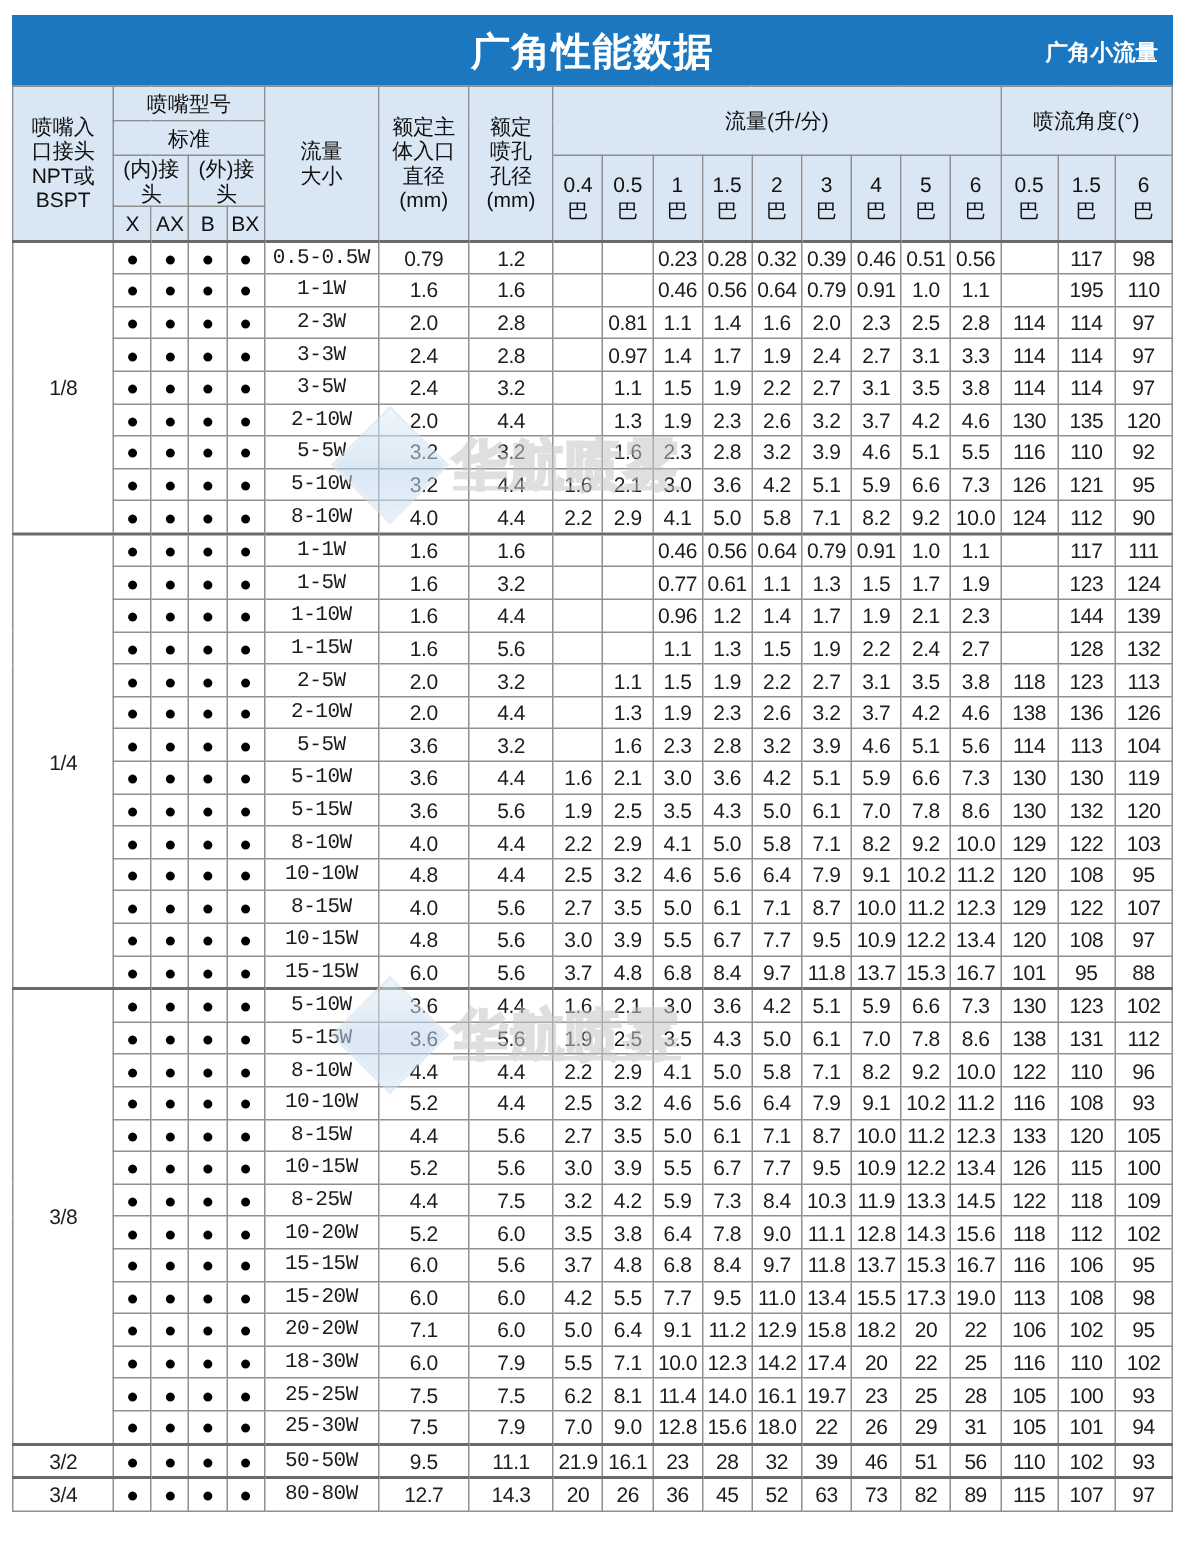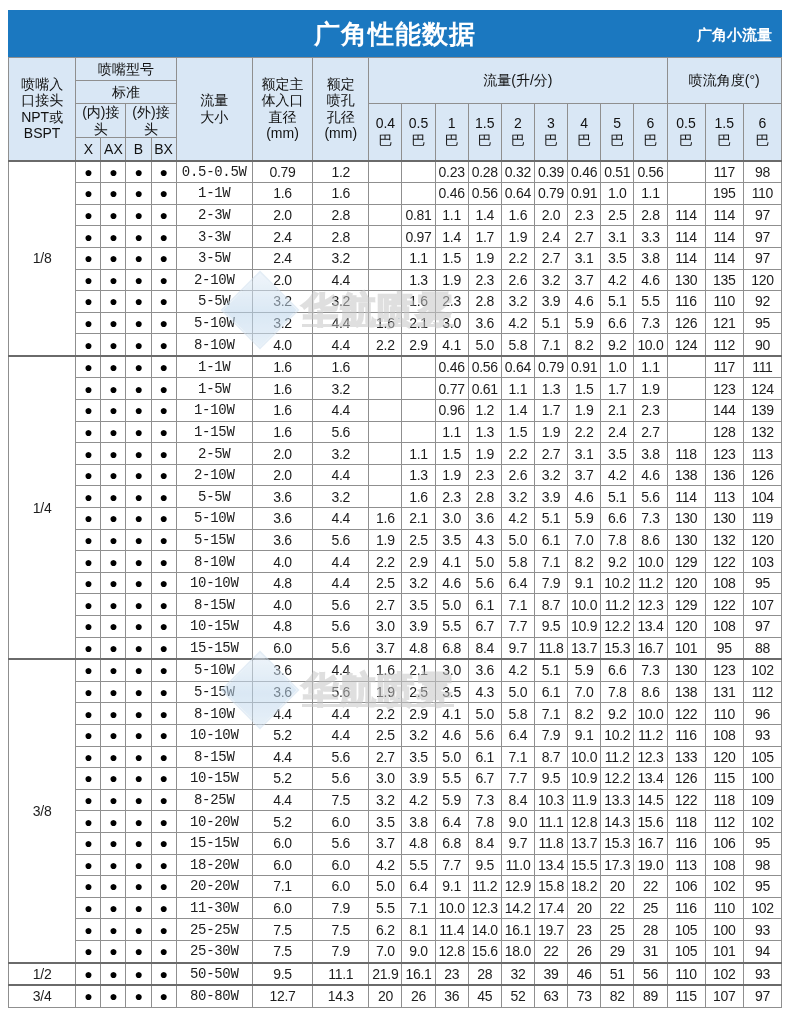--- a/index.html
+++ b/index.html
@@ -790,21 +790,21 @@
           <td>16.7</td>
           <td>116</td>
           <td>106</td>
           <td>95</td>
         </tr>
         <tr>
           <td class="bullet-cell">●</td>
           <td class="bullet-cell">●</td>
           <td class="bullet-cell">●</td>
           <td class="bullet-cell">●</td>
-          <td class="model-cell">18-20W</td>
+          <td class="model-cell">15-20W</td>
           <td>6.0</td>
           <td>6.0</td>
           <td>4.2</td>
           <td>5.5</td>
           <td>7.7</td>
           <td>9.5</td>
           <td>11.0</td>
           <td>13.4</td>
           <td>15.5</td>
           <td>17.3</td>
@@ -832,21 +832,21 @@
           <td>22</td>
           <td>106</td>
           <td>102</td>
           <td>95</td>
         </tr>
         <tr>
           <td class="bullet-cell">●</td>
           <td class="bullet-cell">●</td>
           <td class="bullet-cell">●</td>
           <td class="bullet-cell">●</td>
-          <td class="model-cell">11-30W</td>
+          <td class="model-cell">18-30W</td>
           <td>6.0</td>
           <td>7.9</td>
           <td>5.5</td>
           <td>7.1</td>
           <td>10.0</td>
           <td>12.3</td>
           <td>14.2</td>
           <td>17.4</td>
           <td>20</td>
           <td>22</td>
@@ -891,21 +891,21 @@
           <td>18.0</td>
           <td>22</td>
           <td>26</td>
           <td>29</td>
           <td>31</td>
           <td>105</td>
           <td>101</td>
           <td>94</td>
         </tr>
         <tr class="section-start">
-          <td class="inlet-cell" rowspan="1">1/2</td>
+          <td class="inlet-cell" rowspan="1">3/2</td>
           <td class="bullet-cell">●</td>
           <td class="bullet-cell">●</td>
           <td class="bullet-cell">●</td>
           <td class="bullet-cell">●</td>
           <td class="model-cell">50-50W</td>
           <td>9.5</td>
           <td>11.1</td>
           <td>21.9</td>
           <td>16.1</td>
           <td>23</td>

